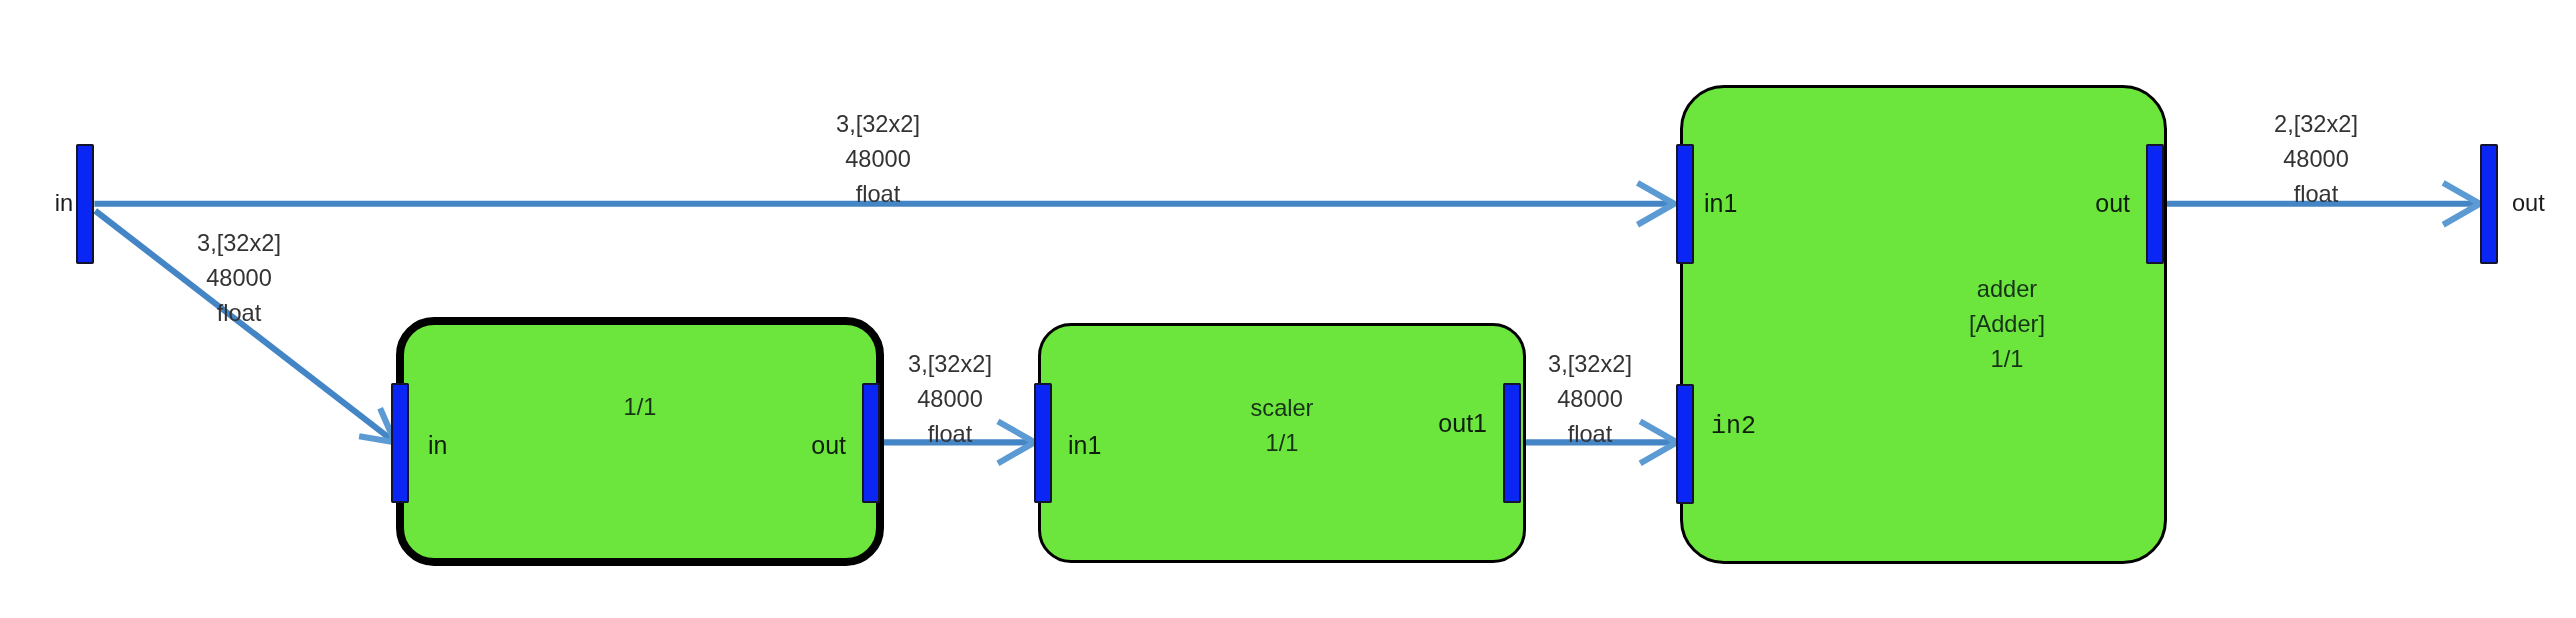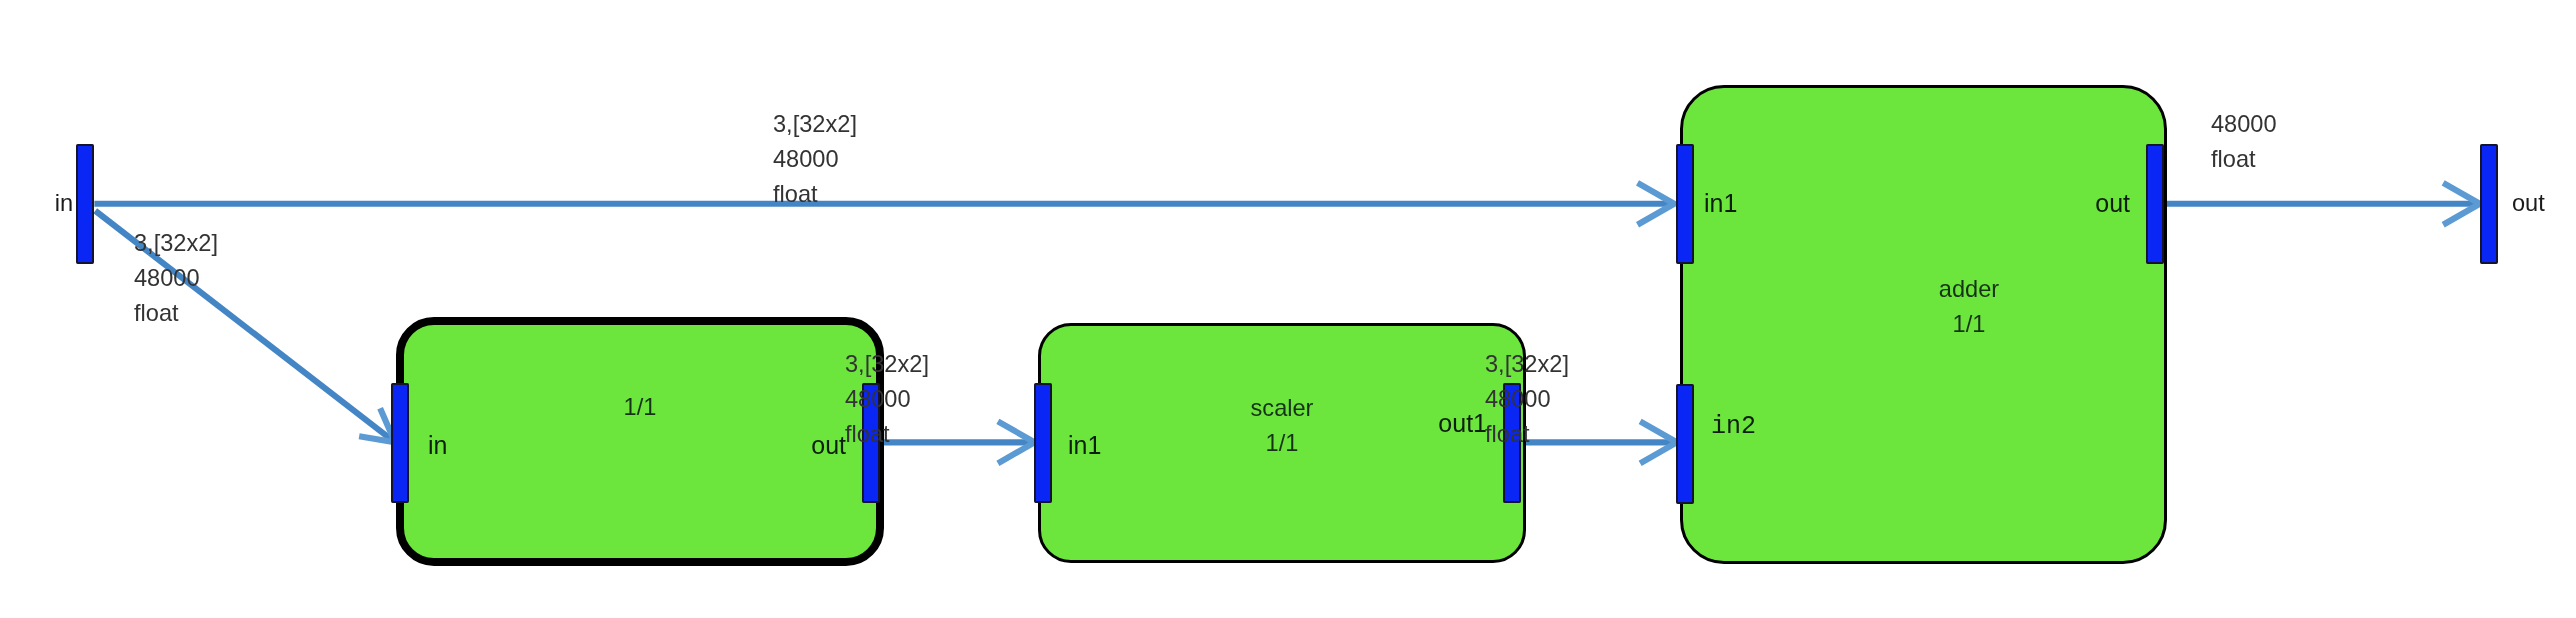--- a/index.html
+++ b/index.html
@@ -49,21 +49,21 @@
     line-height:24.5px;
     color:#0e1f0e;
     z-index:4;
     white-space:nowrap;
   }
   .port-label.right{text-align:right;}
 
   .edge-label{
     position:absolute;
     width:210px;
-    text-align:left;
+    text-align:center;
     font-size:23.6px;
     line-height:35px;
     color:#333333;
     z-index:5;
     white-space:nowrap;
   }
   .io-label{
     position:absolute;
     font-size:23.6px;
     line-height:24.5px;
@@ -125,22 +125,23 @@
   <div class="node-title" style="left:1038px;top:391px;width:488px;">
     <div>scaler</div>
     <div>1/1</div>
   </div>
   <div class="port" style="left:1034px;top:383px;"></div>
   <div class="port-label" style="left:1068px;top:433px;">in1</div>
   <div class="port" style="left:1503px;top:383px;"></div>
   <div class="port-label right" style="left:1382px;top:411px;width:105px;">out1</div>
 
   <div class="node" style="left:1680px;top:85px;width:487px;height:479px;border-radius:44px;"></div>
-  <div class="node-title" style="left:1680px;top:272px;width:578px;">
+  <div class="node-title" style="left:1680px;top:272px;width:578px;padding-left:38px;">
     <div>adder</div>
+    <div>[Adder]</div>
     <div>1/1</div>
   </div>
   <div class="port" style="left:1676px;top:144px;"></div>
   <div class="port-label" style="left:1704px;top:191px;">in1</div>
   <div class="port" style="left:1676px;top:384px;"></div>
   <div class="port-label" style="left:1711px;top:415px;font-family:Liberation Mono, monospace;">in2</div>
   <div class="port" style="left:2146px;top:144px;"></div>
   <div class="port-label right" style="left:2025px;top:191px;width:105px;">out</div>
 
   <div class="edge-label" style="left:773px;top:107px;">
@@ -161,18 +162,19 @@
     <div>float</div>
   </div>
 
   <div class="edge-label" style="left:1485px;top:347px;">
     <div>3,[32x2]</div>
     <div>48000</div>
     <div>float</div>
   </div>
 
   <div class="edge-label" style="left:2211px;top:107px;">
+    <div>2,[32x2]</div>
     <div>48000</div>
     <div>float</div>
   </div>
 
 </div>
 
 
 </body></html>

